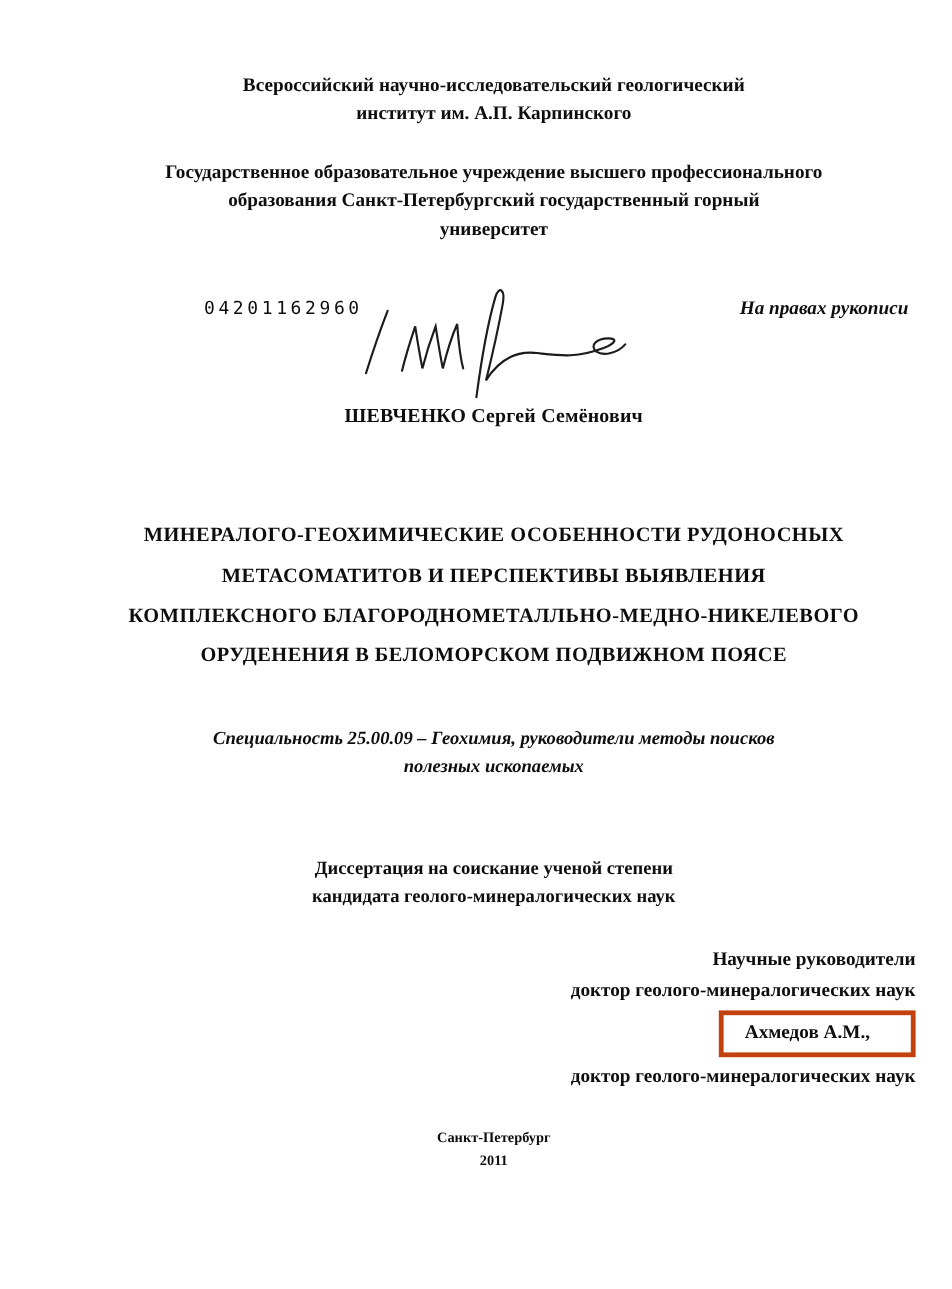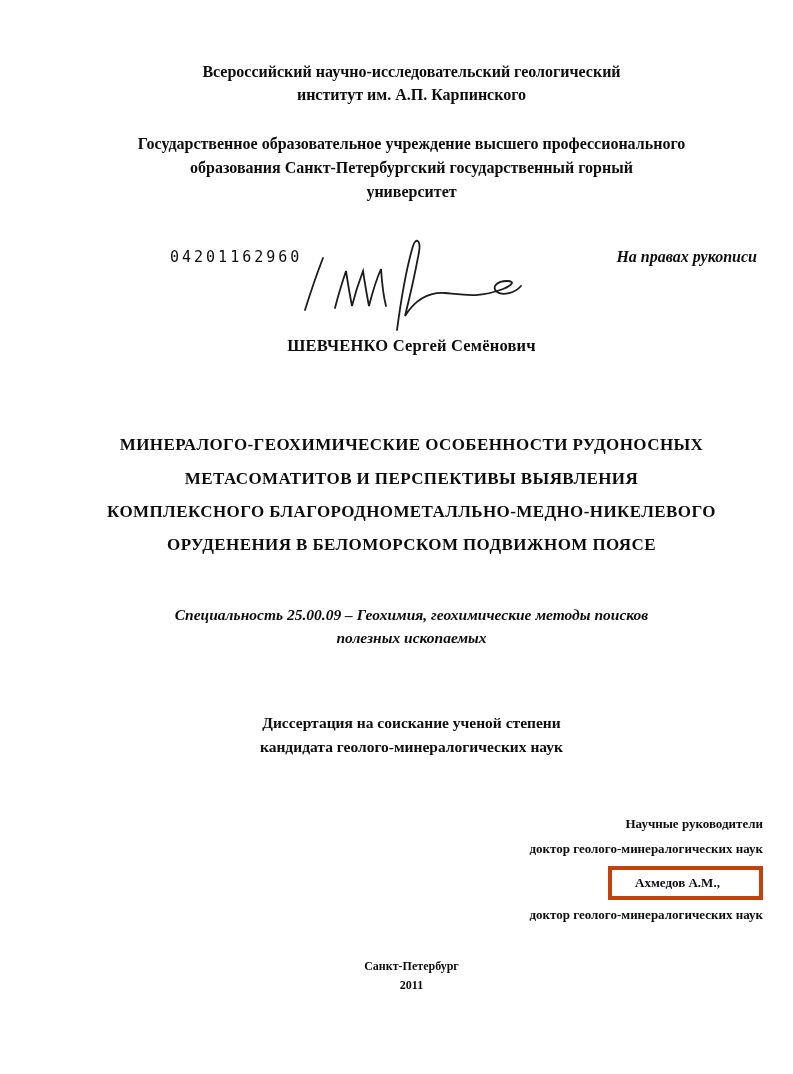--- a/index.html
+++ b/index.html
@@ -76,24 +76,24 @@
     margin-top: 42px;
     font-size: 15.5px;
     line-height: 1.5;
   }
   .degree {
     margin-top: 62px;
     font-size: 15.5px;
     line-height: 1.5;
   }
   .supervisors {
-    margin-top: 55px;
+    margin-top: 28px;
     text-align: right;
     font-weight: bold;
-    font-size: 13px;
+    font-size: 16px;
     line-height: 1.62;
     padding-right: 2px;
   }
   .sup-line { min-height: 25px; }
   .boxed-line { margin: 3px 0 4px 0; }
   .name-box {
     display: inline-block;
     border: 4px solid #c2410c;
     padding: 2px 34px 3px 18px;
     min-width: 95px;
@@ -132,21 +132,21 @@
     </svg>
   </div>
 
   <div class="author center bold">ШЕВЧЕНКО Сергей Семёнович</div>
 
   <div class="title center bold pre">МИНЕРАЛОГО-ГЕОХИМИЧЕСКИЕ ОСОБЕННОСТИ РУДОНОСНЫХ
 МЕТАСОМАТИТОВ И ПЕРСПЕКТИВЫ ВЫЯВЛЕНИЯ
 КОМПЛЕКСНОГО БЛАГОРОДНОМЕТАЛЛЬНО-МЕДНО-НИКЕЛЕВОГО
 ОРУДЕНЕНИЯ В БЕЛОМОРСКОМ ПОДВИЖНОМ ПОЯСЕ</div>
 
-  <div class="specialty center bold italic pre">Специальность 25.00.09 – Геохимия, геохимические методы поисков
+  <div class="specialty center bold italic pre">Специальность 25.00.09 – Геохимия, руководители методы поисков
 полезных ископаемых</div>
 
   <div class="degree center bold pre">Диссертация на соискание ученой степени
 кандидата геолого-минералогических наук</div>
 
   <div class="supervisors">
     <div class="sup-line">Научные руководители</div>
     <div class="sup-line">доктор геолого-минералогических наук</div>
     <div class="sup-line boxed-line">
       <span class="name-box">Ахмедов А.М.,</span>

